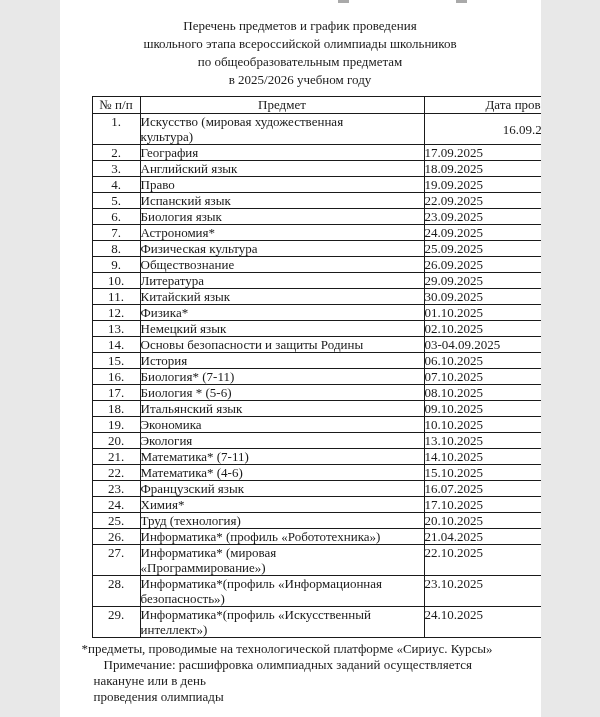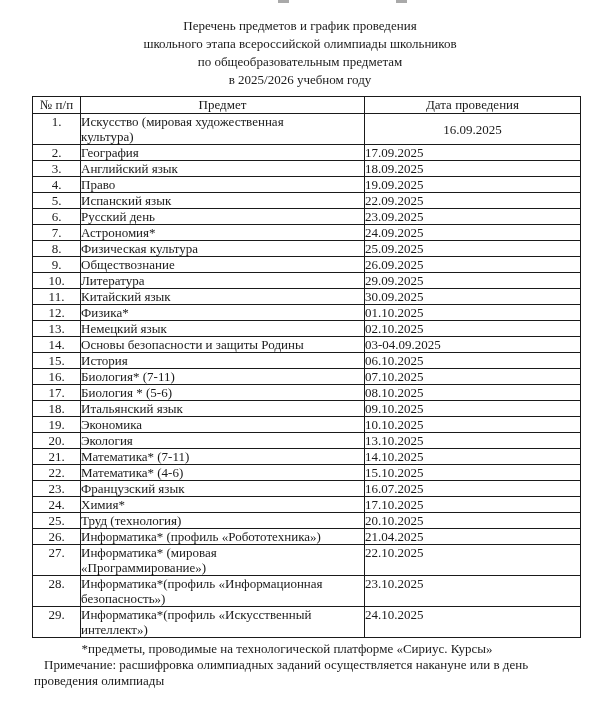--- a/index.html
+++ b/index.html
@@ -1,18 +1,18 @@
 <!DOCTYPE html>
 <html><head>
 <meta charset="utf-8">
 <style>
   html, body { margin: 0; padding: 0; background: #e8e8e8; }
   .page {
     position: relative;
-    width: 600px;
+    width: 481px;
     height: 717px;
     margin: 0 auto;
     background: #ffffff;
     color: #1a1a1a;
     font-family: "Liberation Serif", "DejaVu Serif", serif;
     font-size: 13px;
     overflow: hidden;
   }
   .frag {
     position: absolute;
@@ -119,21 +119,21 @@
           <td class="subject">Право</td>
           <td class="date">19.09.2025</td>
         </tr>
         <tr>
           <td class="number">5.</td>
           <td class="subject">Испанский язык</td>
           <td class="date">22.09.2025</td>
         </tr>
         <tr>
           <td class="number">6.</td>
-          <td class="subject">Русский день</td>
+          <td class="subject">Биология язык</td>
           <td class="date">23.09.2025</td>
         </tr>
         <tr>
           <td class="number">7.</td>
           <td class="subject">Астрономия*</td>
           <td class="date">24.09.2025</td>
         </tr>
         <tr>
           <td class="number">8.</td>
           <td class="subject">Физическая культура</td>

